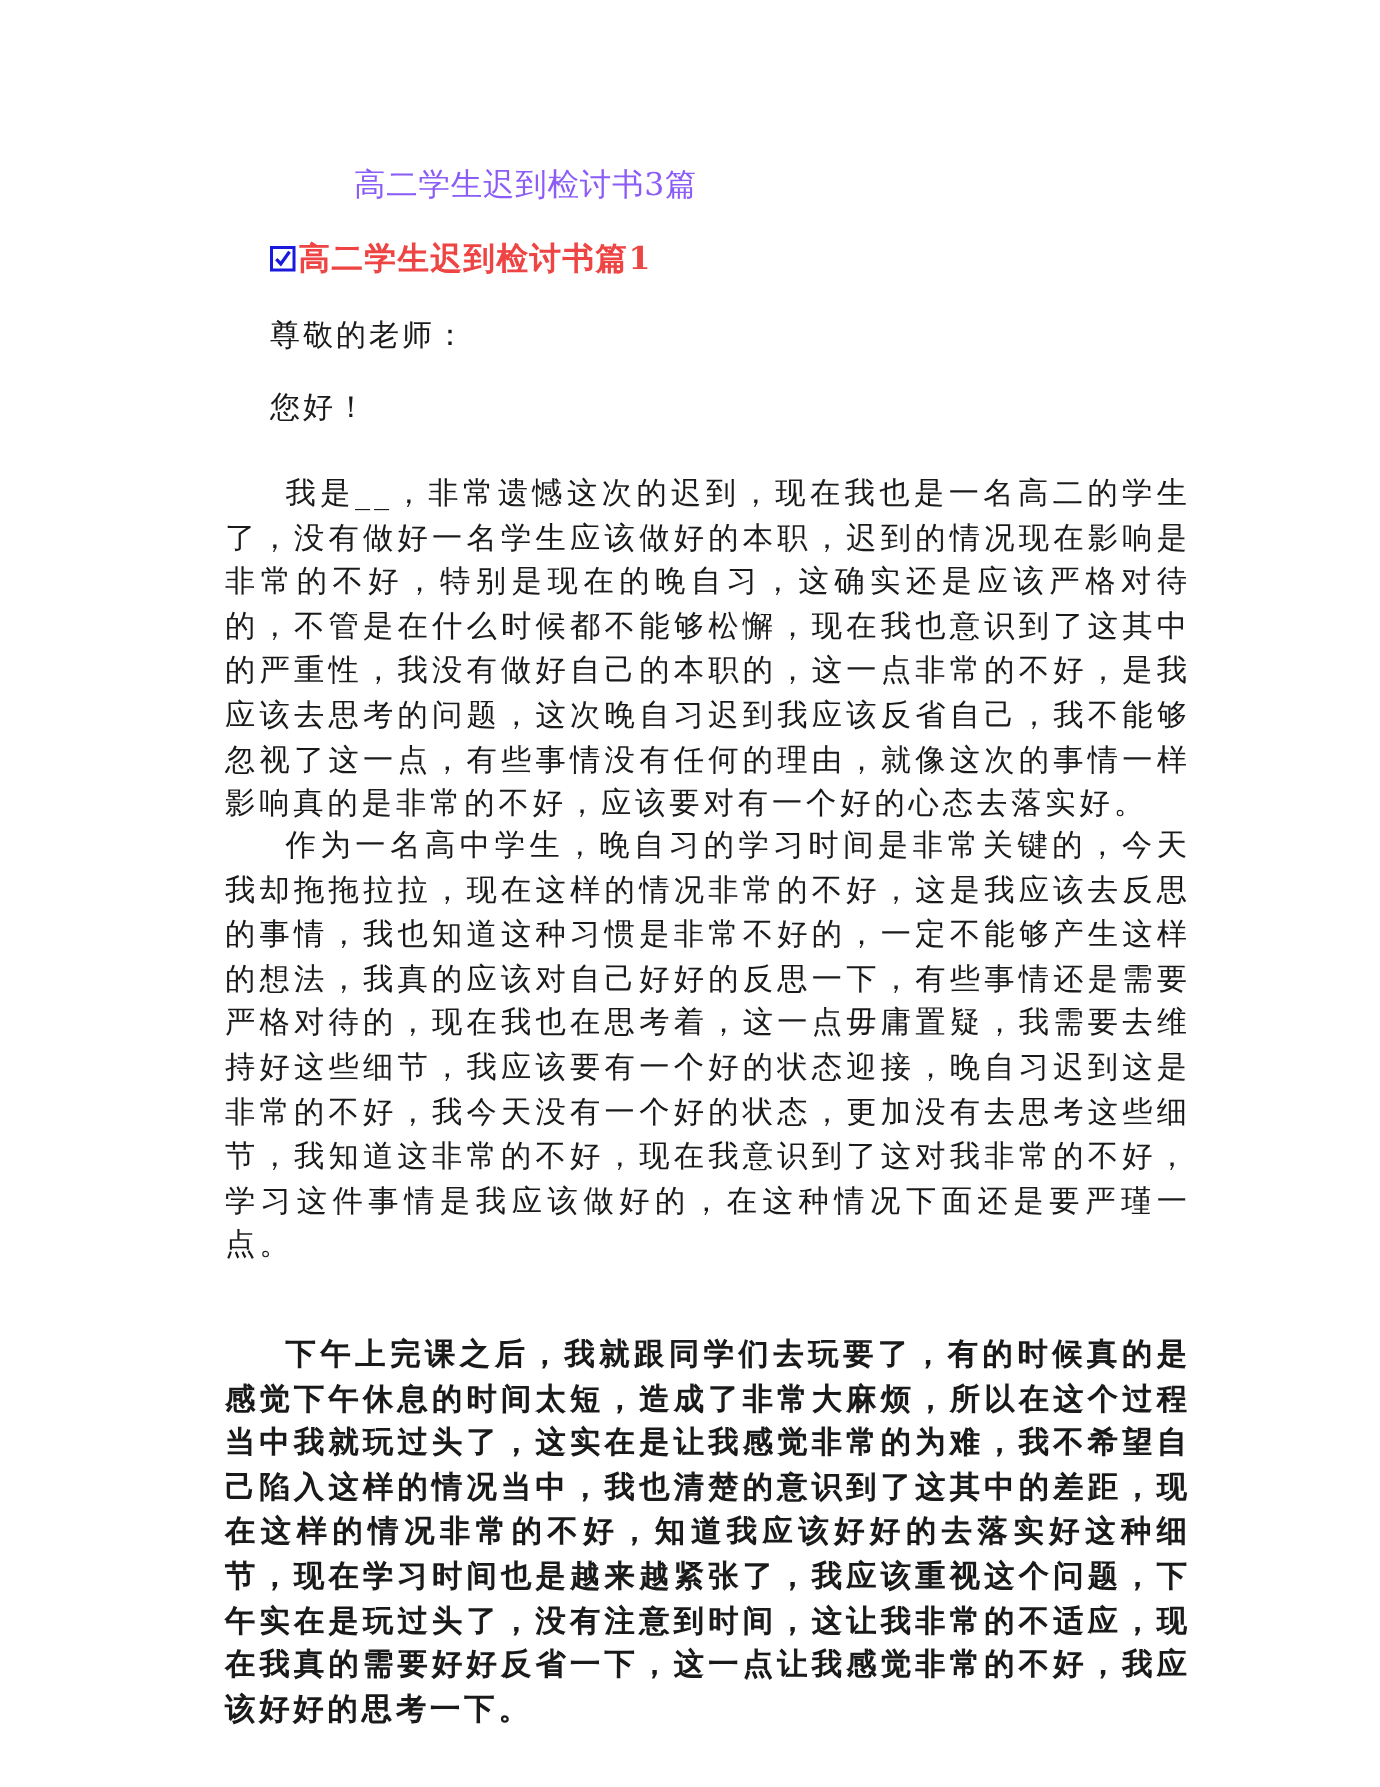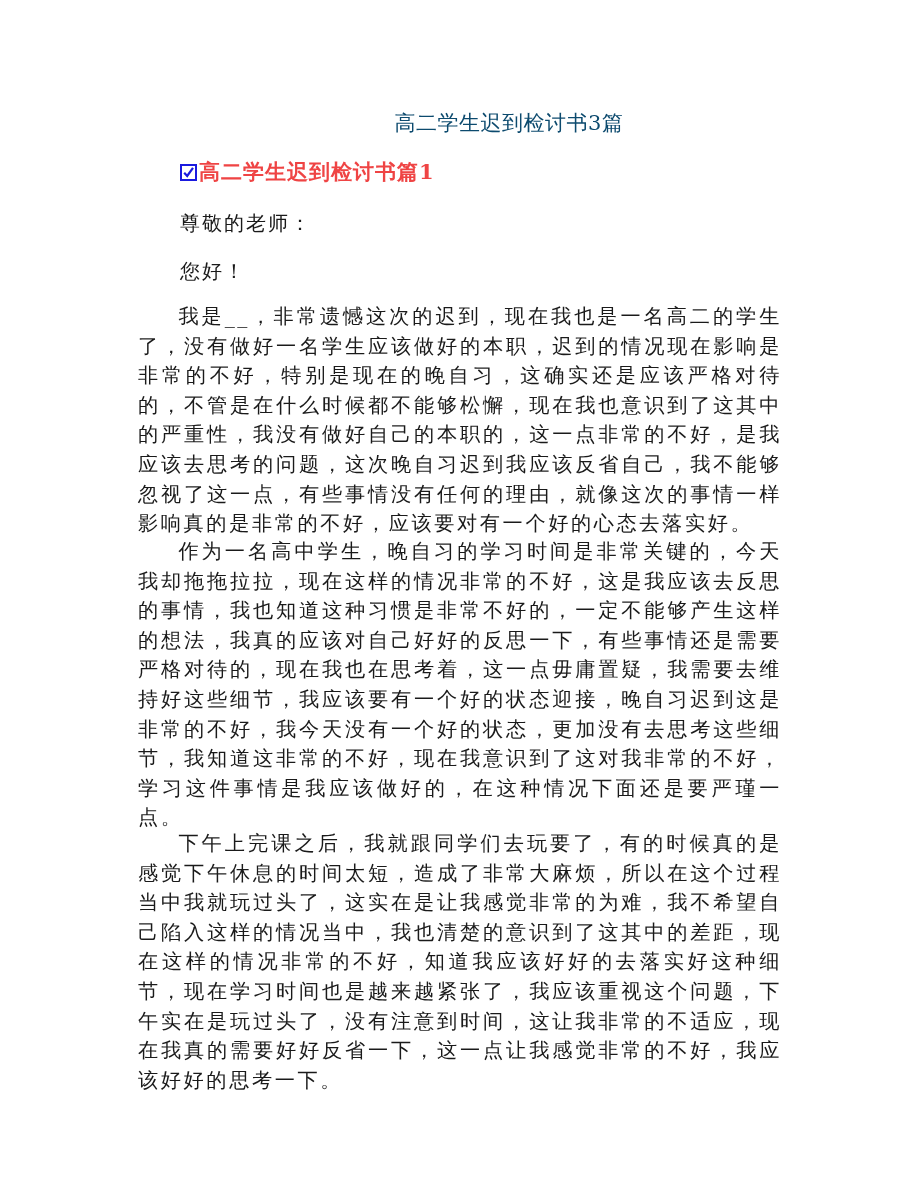--- a/index.html
+++ b/index.html
@@ -19,27 +19,26 @@
       position: absolute;
       left: 138px;
       top: 0;
       width: 644px;
     }
     .doc-title {
       position: absolute;
       left: 0;
       top: 108px;
       width: 644px;
-      text-align: center;
       padding-left: 98px;
       box-sizing: border-box;
       font-size: 21px;
       line-height: 30px;
       letter-spacing: 0.5px;
-      color: #0c4a6e;
+      color: #8b5cf6;
     }
     .section-heading {
       position: absolute;
       left: 42px;
       top: 156px;
       font-size: 21px;
       font-weight: bold;
       line-height: 32px;
       display: flex;
       align-items: center;
@@ -74,25 +73,25 @@
     .sal-2 { top: 256px; }
     .para {
       position: absolute;
       left: 0;
       width: 644px;
       font-size: 20.2px;
       line-height: 29.6px;
       text-indent: 2em;
       text-align: justify;
       letter-spacing: 2.6px;
-      margin: 0;
+      margin: 12px;
     }
     .p1 { top: 302px; }
     .p2 { top: 537px; }
-    .p3 { top: 829px; }
+    .p3 { top: 876px; font-weight: bold; }
   </style>
 </head>
 <body>
 
 <div class="page">
   <div class="doc-title">高二学生迟到检讨书3篇</div>
 
   <div class="section-heading">
     <span class="checkbox-icon">
       <svg viewBox="0 0 13 13" xmlns="http://www.w3.org/2000/svg">

